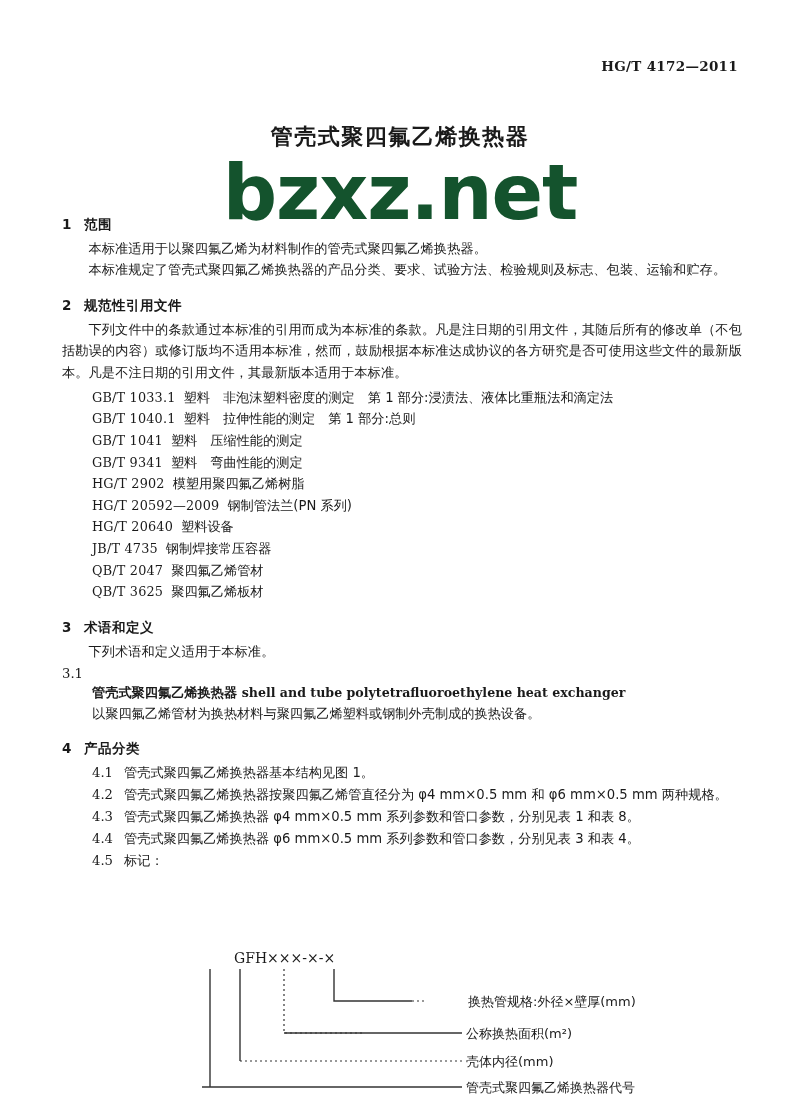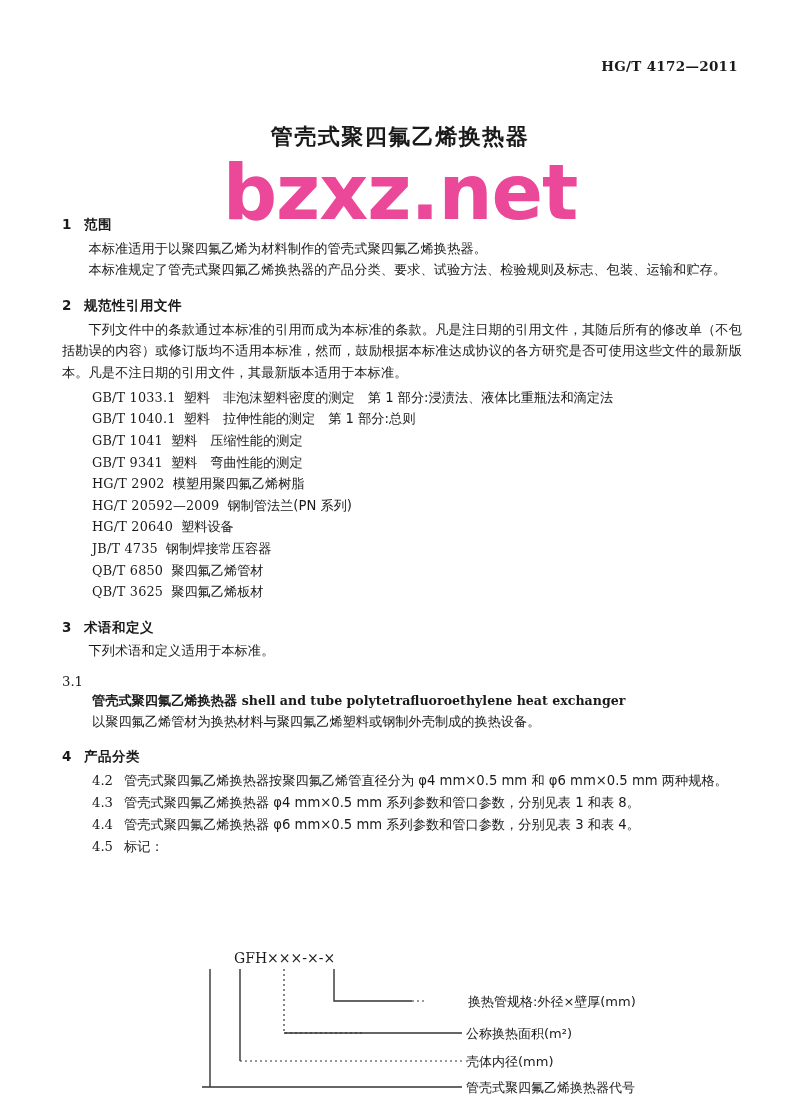--- a/index.html
+++ b/index.html
@@ -24,21 +24,21 @@
   .watermark {
     position: absolute;
     left: 0;
     right: 0;
     top: 148px;
     text-align: center;
     font-family: "DejaVu Sans", "Liberation Sans", sans-serif;
     font-size: 76px;
     font-weight: 700;
     letter-spacing: -1px;
-    color: #ec4899;
+    color: #14532d;
     z-index: 0;
     pointer-events: none;
     user-select: none;
   }
 
   .content { position: relative; z-index: 2; }
 
   
   .header-bar {
     position: absolute;
@@ -91,21 +91,21 @@
     font-size: 13.2px;
     line-height: 1.62;
     margin: 0;
     text-align: justify;
     text-justify: inter-ideograph;
     letter-spacing: 0.1px;
   }
   .para.indent { text-indent: 2em; }
 
   .block { margin-bottom: 11px; }
-  .block-tight { margin-bottom: 12px; font-family: Liberation Mono, monospace; }
+  .block-tight { margin-bottom: 4px; }
 
   
   .ref-list {
     list-style: none;
     margin: 4px 0 0 0;
     padding: 0 0 0 30px;
   }
   .ref-list li {
     font-size: 13.2px;
     line-height: 1.61;
@@ -199,21 +199,21 @@
         <p class="para indent">下列文件中的条款通过本标准的引用而成为本标准的条款。凡是注日期的引用文件，其随后所有的修改单（不包括勘误的内容）或修订版均不适用本标准，然而，鼓励根据本标准达成协议的各方研究是否可使用这些文件的最新版本。凡是不注日期的引用文件，其最新版本适用于本标准。</p>
         <ul class="ref-list">
           <li><span class="ref-code">GB/T 1033.1</span><span class="ref-title">塑料</span><span class="ref-gap"></span><span>非泡沫塑料密度的测定</span><span class="ref-gap"></span><span>第 1 部分:浸渍法、液体比重瓶法和滴定法</span></li>
           <li><span class="ref-code">GB/T 1040.1</span><span class="ref-title">塑料</span><span class="ref-gap"></span><span>拉伸性能的测定</span><span class="ref-gap"></span><span>第 1 部分:总则</span></li>
           <li><span class="ref-code">GB/T 1041</span><span class="ref-title">塑料</span><span class="ref-gap"></span><span>压缩性能的测定</span></li>
           <li><span class="ref-code">GB/T 9341</span><span class="ref-title">塑料</span><span class="ref-gap"></span><span>弯曲性能的测定</span></li>
           <li><span class="ref-code">HG/T 2902</span><span class="ref-title">模塑用聚四氟乙烯树脂</span></li>
           <li><span class="ref-code">HG/T 20592—2009</span><span class="ref-title">钢制管法兰(PN 系列)</span></li>
           <li><span class="ref-code">HG/T 20640</span><span class="ref-title">塑料设备</span></li>
           <li><span class="ref-code">JB/T 4735</span><span class="ref-title">钢制焊接常压容器</span></li>
-          <li><span class="ref-code">QB/T 6850</span><span class="ref-title">聚四氟乙烯管材</span></li>
+          <li><span class="ref-code">QB/T 2047</span><span class="ref-title">聚四氟乙烯管材</span></li>
           <li><span class="ref-code">QB/T 3625</span><span class="ref-title">聚四氟乙烯板材</span></li>
         </ul>
       </div>
 
       <div class="block">
         <div class="sec-head">
           <span class="num">3</span><span>术语和定义</span>
         </div>
         <p class="para indent block-tight">下列术语和定义适用于本标准。</p>
         <div class="clause-num">3.1</div>
@@ -221,20 +221,21 @@
           <span>管壳式聚四氟乙烯换热器</span>
           <span class="term-en">shell and tube polytetrafluoroethylene heat exchanger</span>
         </div>
         <div class="term-def">以聚四氟乙烯管材为换热材料与聚四氟乙烯塑料或钢制外壳制成的换热设备。</div>
       </div>
 
       <div class="block">
         <div class="sec-head">
           <span class="num">4</span><span>产品分类</span>
         </div>
+        <div class="num-item"><span class="idx">4.1</span><span>管壳式聚四氟乙烯换热器基本结构见图 1。</span></div>
         <div class="num-item"><span class="idx">4.2</span><span>管壳式聚四氟乙烯换热器按聚四氟乙烯管直径分为 φ4 mm×0.5 mm 和 φ6 mm×0.5 mm 两种规格。</span></div>
         <div class="num-item"><span class="idx">4.3</span><span>管壳式聚四氟乙烯换热器 φ4 mm×0.5 mm 系列参数和管口参数，分别见表 1 和表 8。</span></div>
         <div class="num-item"><span class="idx">4.4</span><span>管壳式聚四氟乙烯换热器 φ6 mm×0.5 mm 系列参数和管口参数，分别见表 3 和表 4。</span></div>
         <div class="num-item"><span class="idx">4.5</span><span>标记：</span></div>
       </div>
 
     </div>
 
     <div class="designation">
       <svg width="680" height="145" viewBox="0 0 680 145" xmlns="http://www.w3.org/2000/svg">

